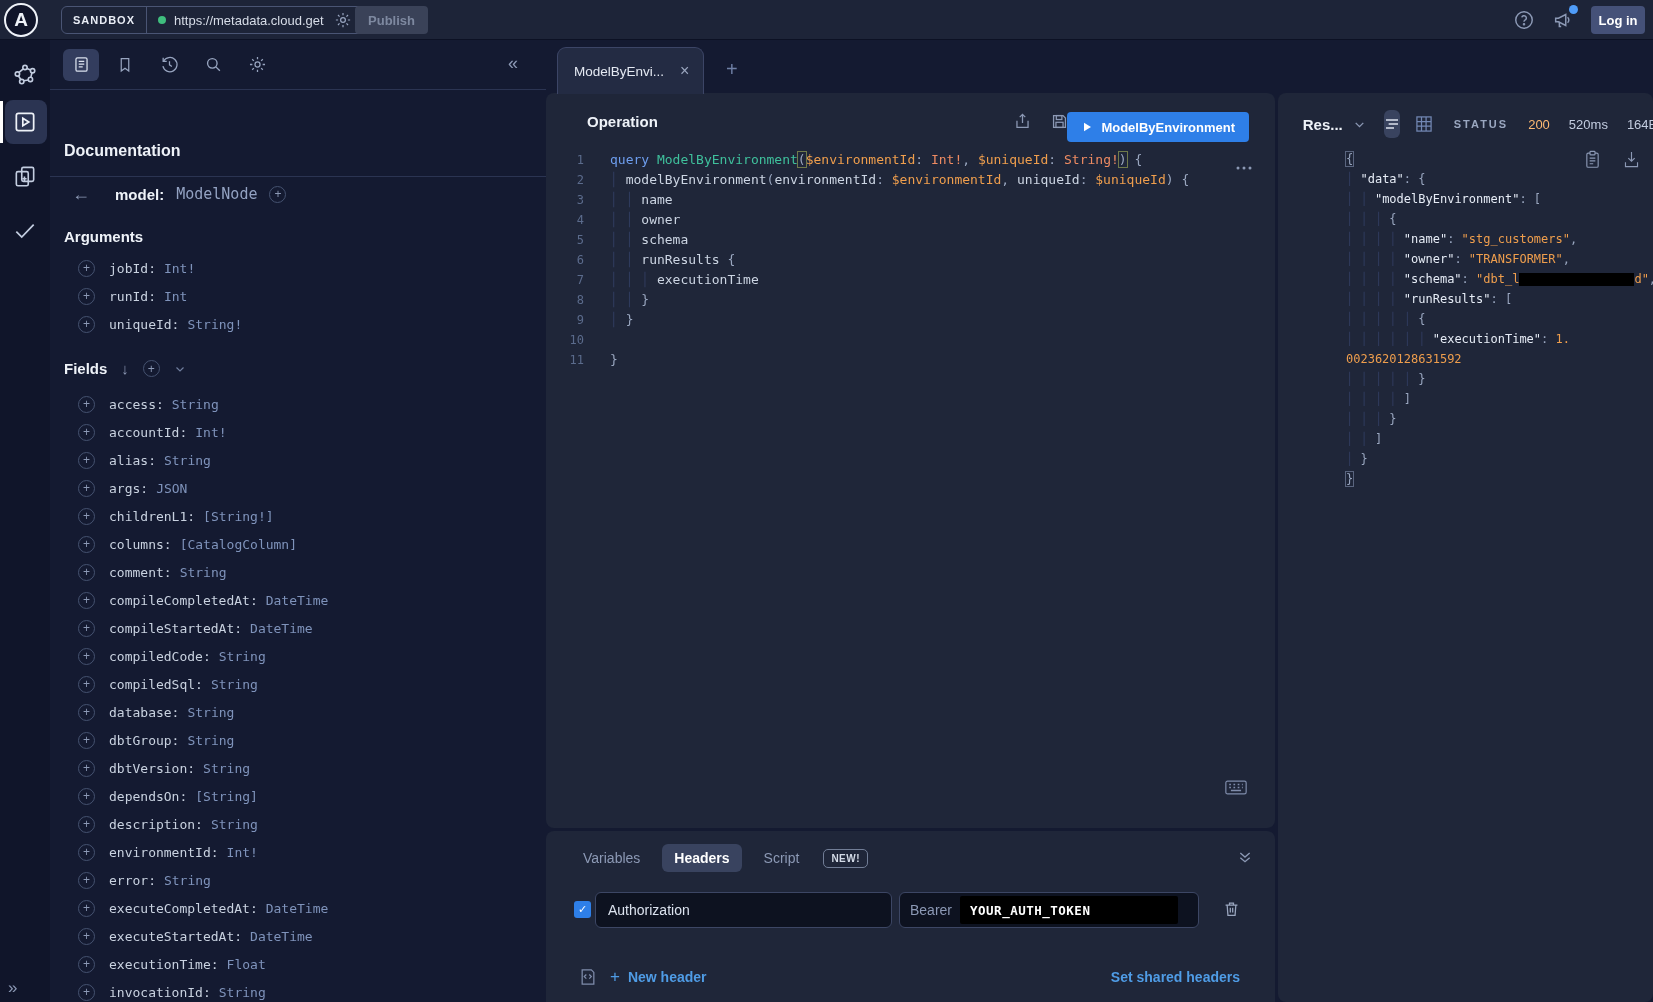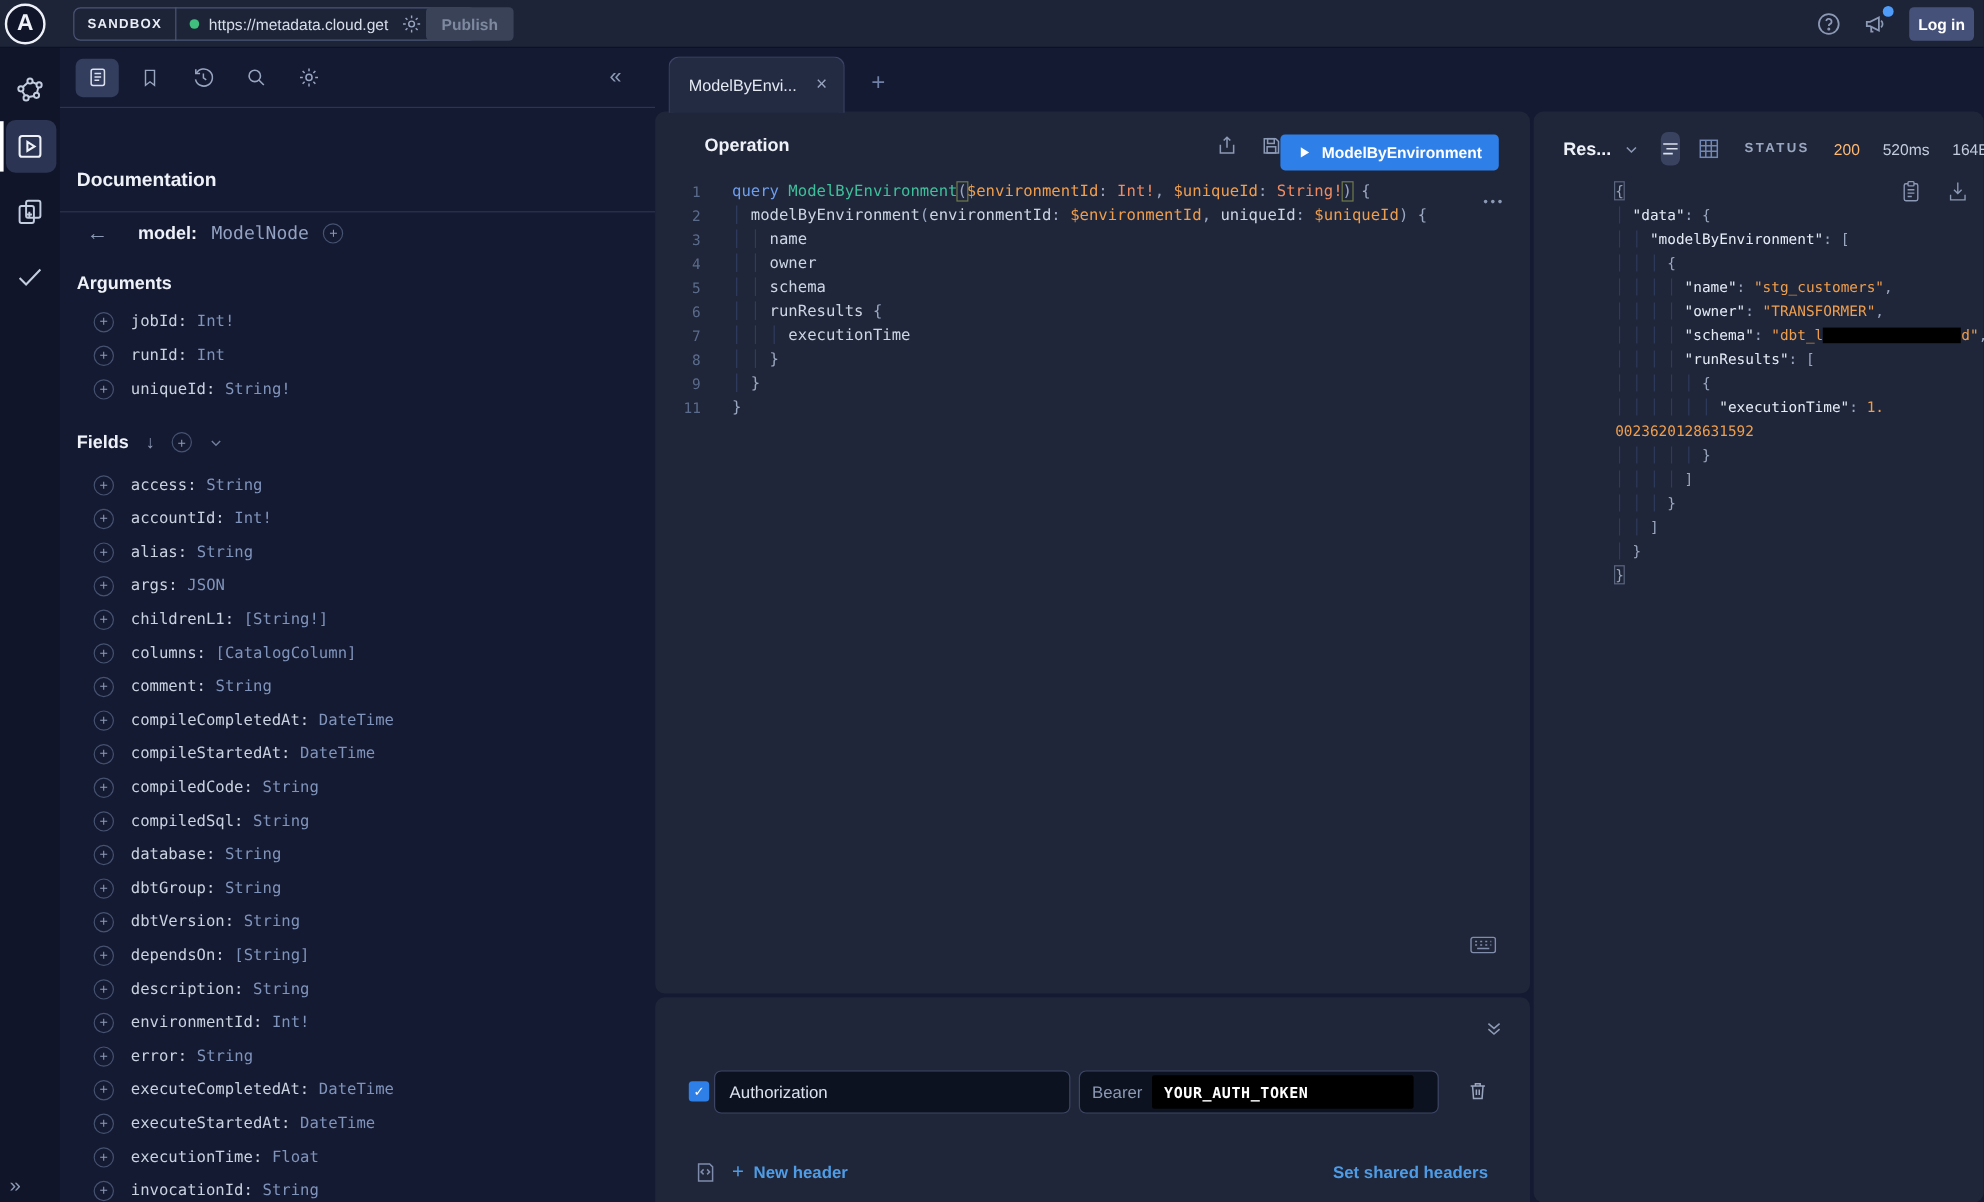--- a/index.html
+++ b/index.html
@@ -459,40 +459,50 @@
       </div>
       <div class="cl">
         <span class="ln">8</span>
         <span class="ct"><span class="tk-g">│ │ </span><span class="tk-u">}</span></span>
       </div>
       <div class="cl">
         <span class="ln">9</span>
         <span class="ct"><span class="tk-g">│ </span><span class="tk-u">}</span></span>
       </div>
       <div class="cl">
+        <span class="ln">10</span>
+        <span class="ct"></span>
+      </div>
+      <div class="cl">
         <span class="ln">11</span>
         <span class="ct"><span class="tk-u">}</span></span>
       </div>
     </div>
   <span class="dots-menu">
     <svg width="18" height="6" viewBox="0 0 24 8" fill="#8c99b5">
         <circle cx="4" cy="4" r="2"></circle>
         <circle cx="12" cy="4" r="2"></circle>
         <circle cx="20" cy="4" r="2"></circle>
       </svg>
   </span>
   <span class="kbd-icon">
     <svg width="22" height="15" viewBox="0 0 26 17" fill="none" stroke="#7f8cab" stroke-width="1.4">
       <rect x="1" y="1" width="24" height="15" rx="2"></rect>
       <path d="M5 5h2M10 5h2M15 5h2M20 5h1M5 8.5h2M10 8.5h2M15 8.5h2M20 8.5h1M7 12h12" stroke-width="1.6"></path>
     </svg>
   </span>
 </div>
 
 <div class="card req-card">
+  <div class="req-tabs">
+    <span class="req-tab">Variables</span>
+    <span class="req-tab sel">Headers</span>
+    <span class="req-tab">Script</span>
+    <span class="new-badge">NEW!</span>
+  </div>
   <span class="req-collapse">
     <svg width="16" height="16" viewBox="0 0 24 24" fill="none" stroke="#8c99b5" stroke-width="2">
         <path d="M5 6l7 6 7-6M5 13l7 6 7-6"></path>
       </svg>
   </span>
   <span class="chkbox">✓</span>
   <div class="hk-input" style="display:flex;align-items:center">Authorization</div>
   <div class="hv-box">
     <span class="hv-prefix">Bearer</span>
     <span class="token-box mono">YOUR_AUTH_TOKEN</span>

